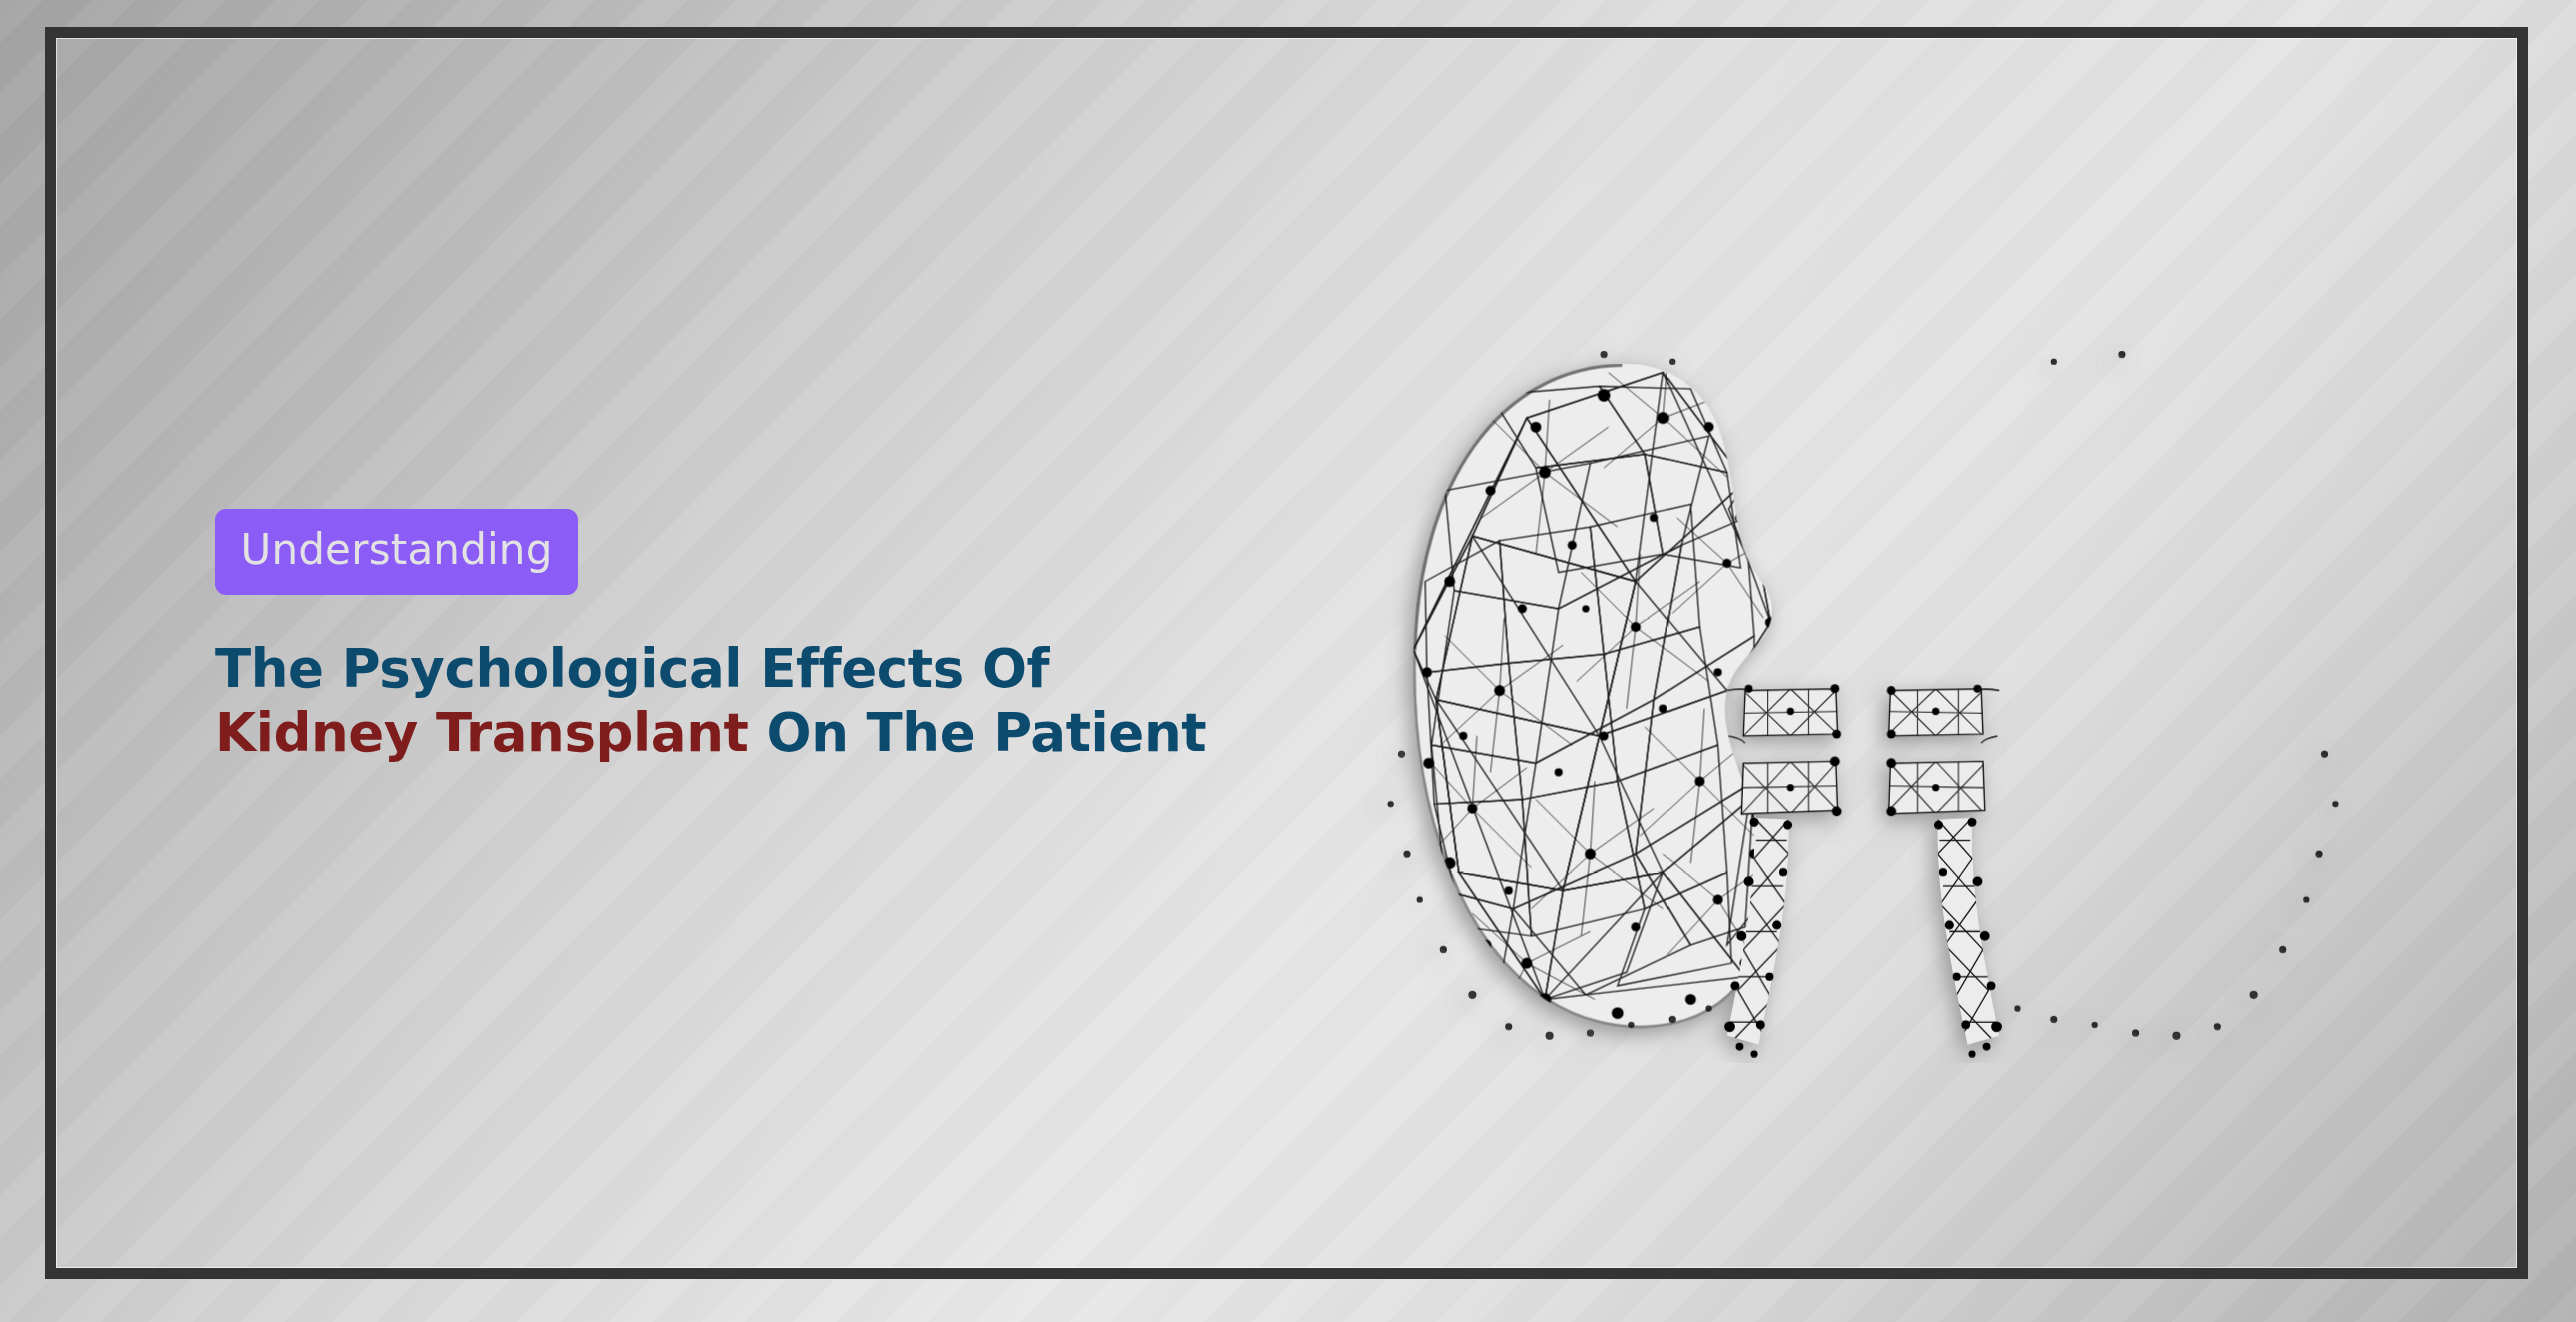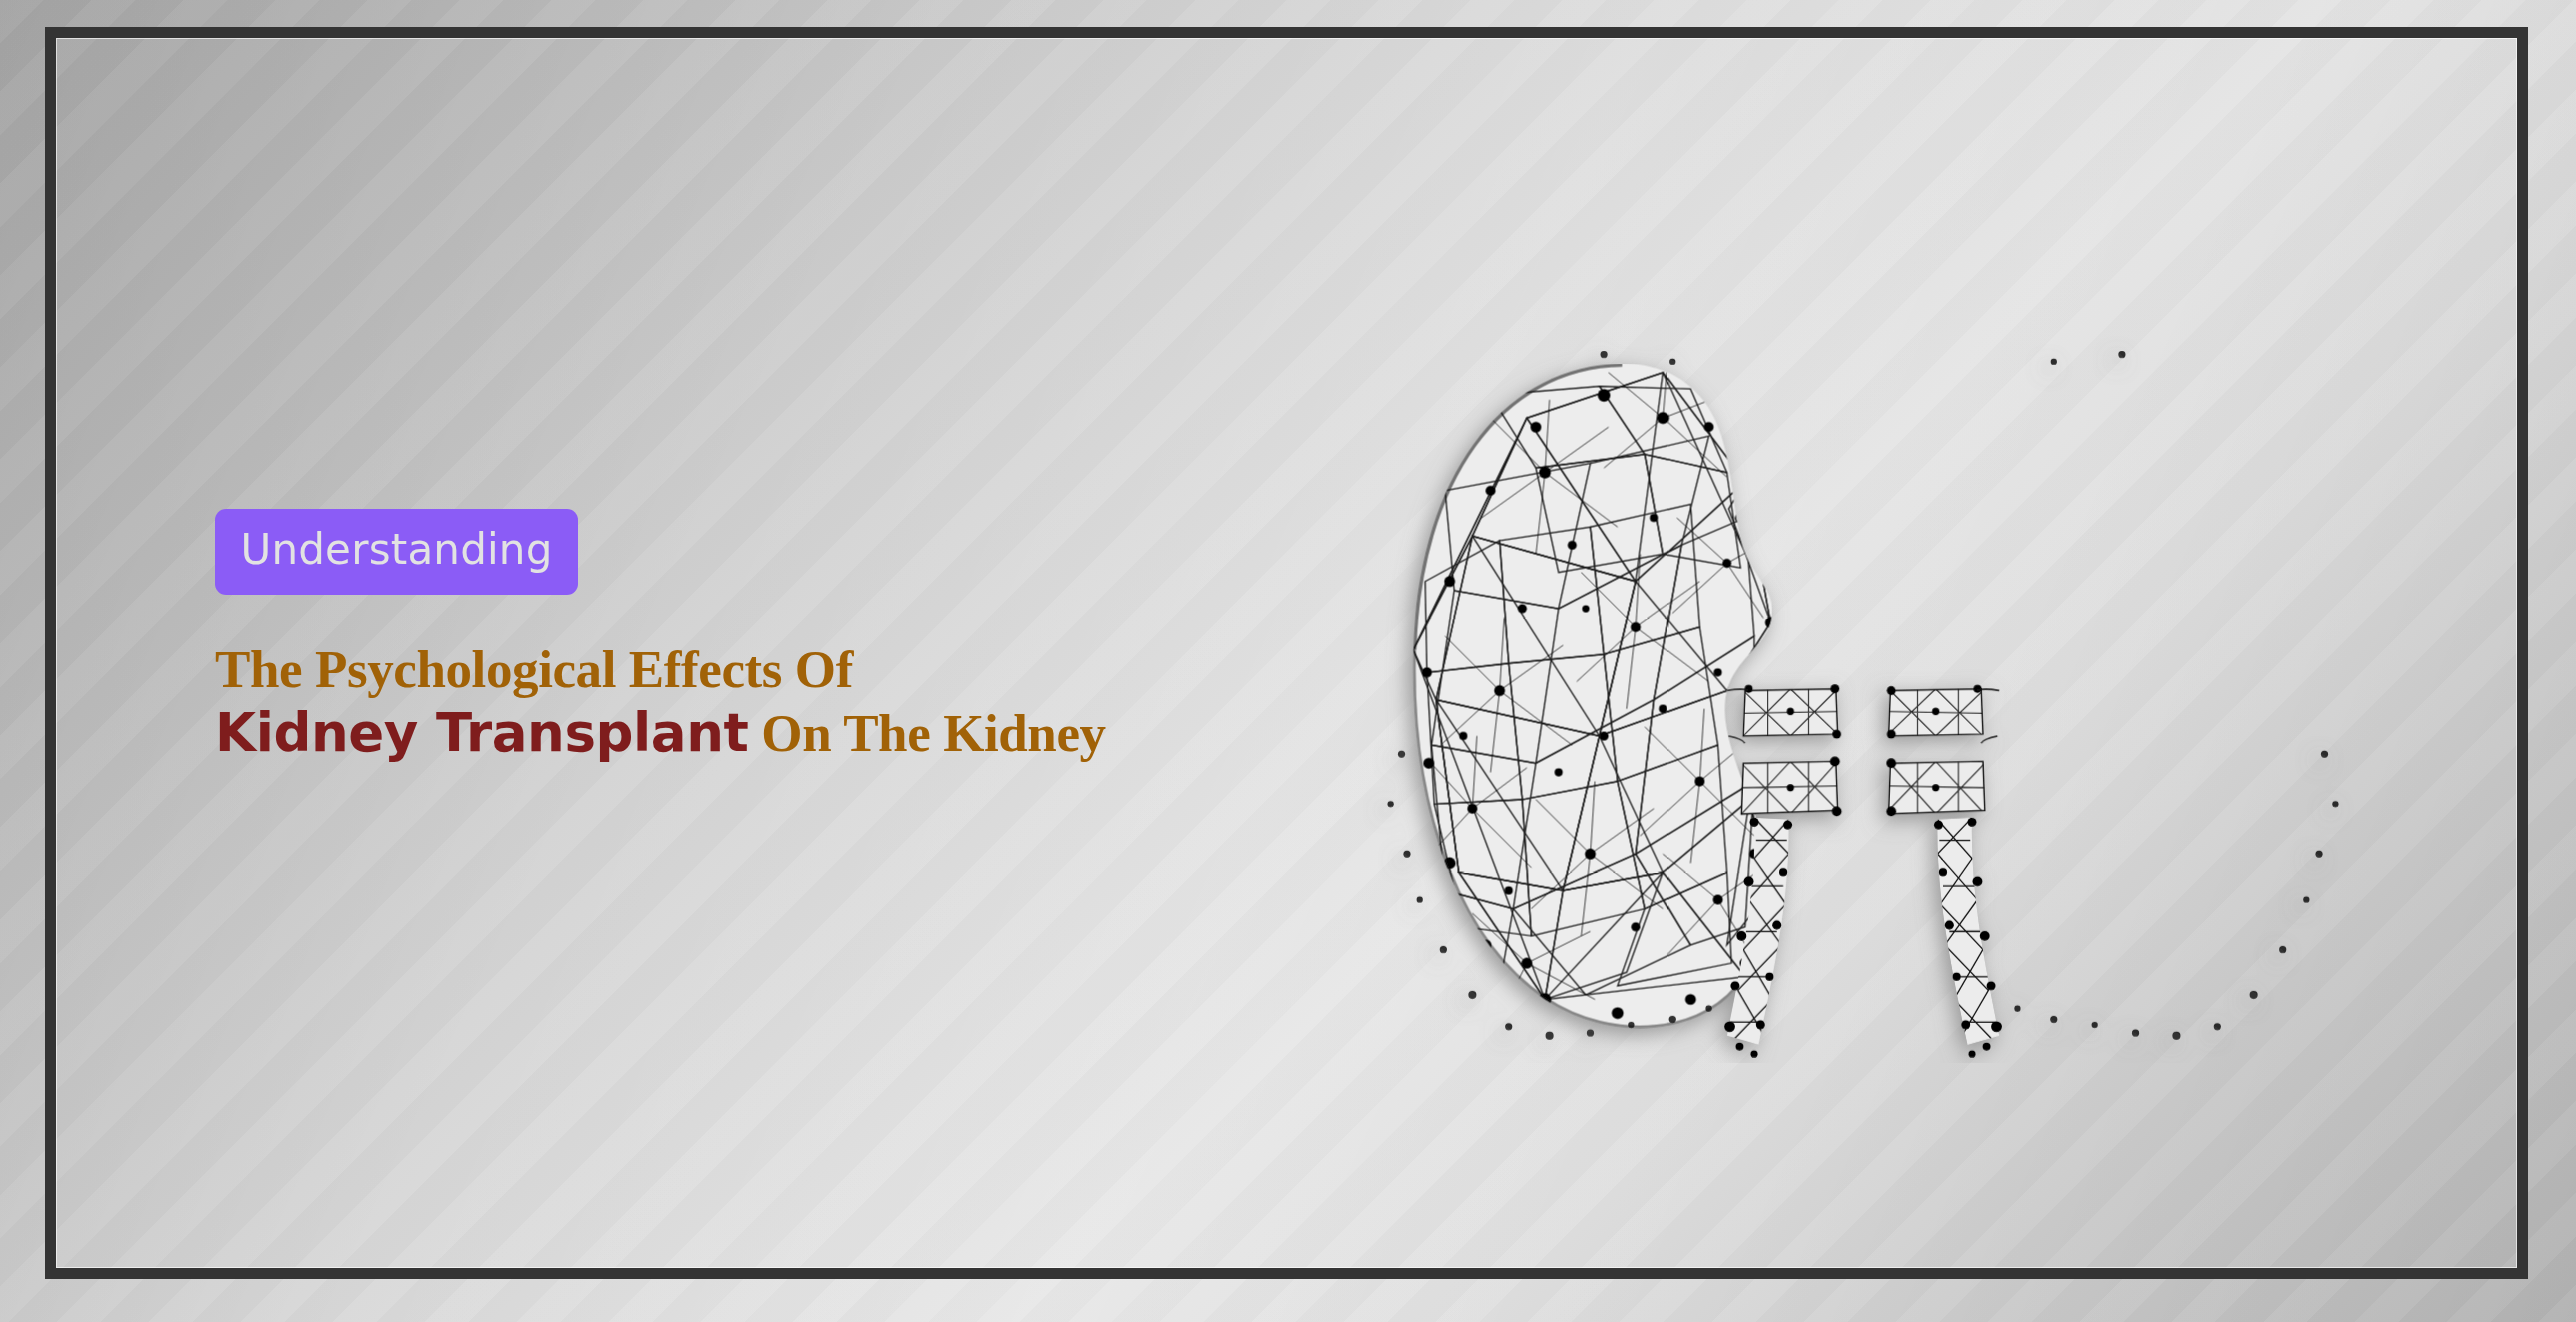--- a/index.html
+++ b/index.html
@@ -98,22 +98,21 @@
     font-family: "DejaVu Sans", sans-serif;
   }
   .headline .line {
     display: block;
     white-space: nowrap;
   }
   .hl-accent {
     color: #7f1d1d;
   }
   .hl-dark {
-    color: #a16207;
-    font-family: Liberation Serif, serif;
+    color: #0c4a6e;
   }
 
   
   .art {
     position: absolute;
     left: 1363px;
     top: 309px;
     width: 1000px;
     height: 754px;
   }
@@ -135,21 +134,21 @@
   <div class="frame">
     <div class="frame-inner-line"></div>
   </div>
 
   <div class="copy">
     <div class="eyebrow">Understanding</div>
 
     <div class="headline">
       <span class="line hl-dark">The Psychological Effects Of</span>
       <span class="line">
-        <span class="hl-accent">Kidney Transplant</span><span class="hl-dark"> On The Kidney</span>
+        <span class="hl-accent">Kidney Transplant</span><span class="hl-dark"> On The Patient</span>
       </span>
     </div>
   </div>
 
   <div class="art">
     <svg viewBox="0 0 1100 830" xmlns="http://www.w3.org/2000/svg" aria-hidden="true">
       <defs>
         <filter id="softshadow" x="-25%" y="-25%" width="150%" height="150%">
           <feGaussianBlur in="SourceAlpha" stdDeviation="11"></feGaussianBlur>
           <feOffset dx="-6" dy="7" result="off"></feOffset>

